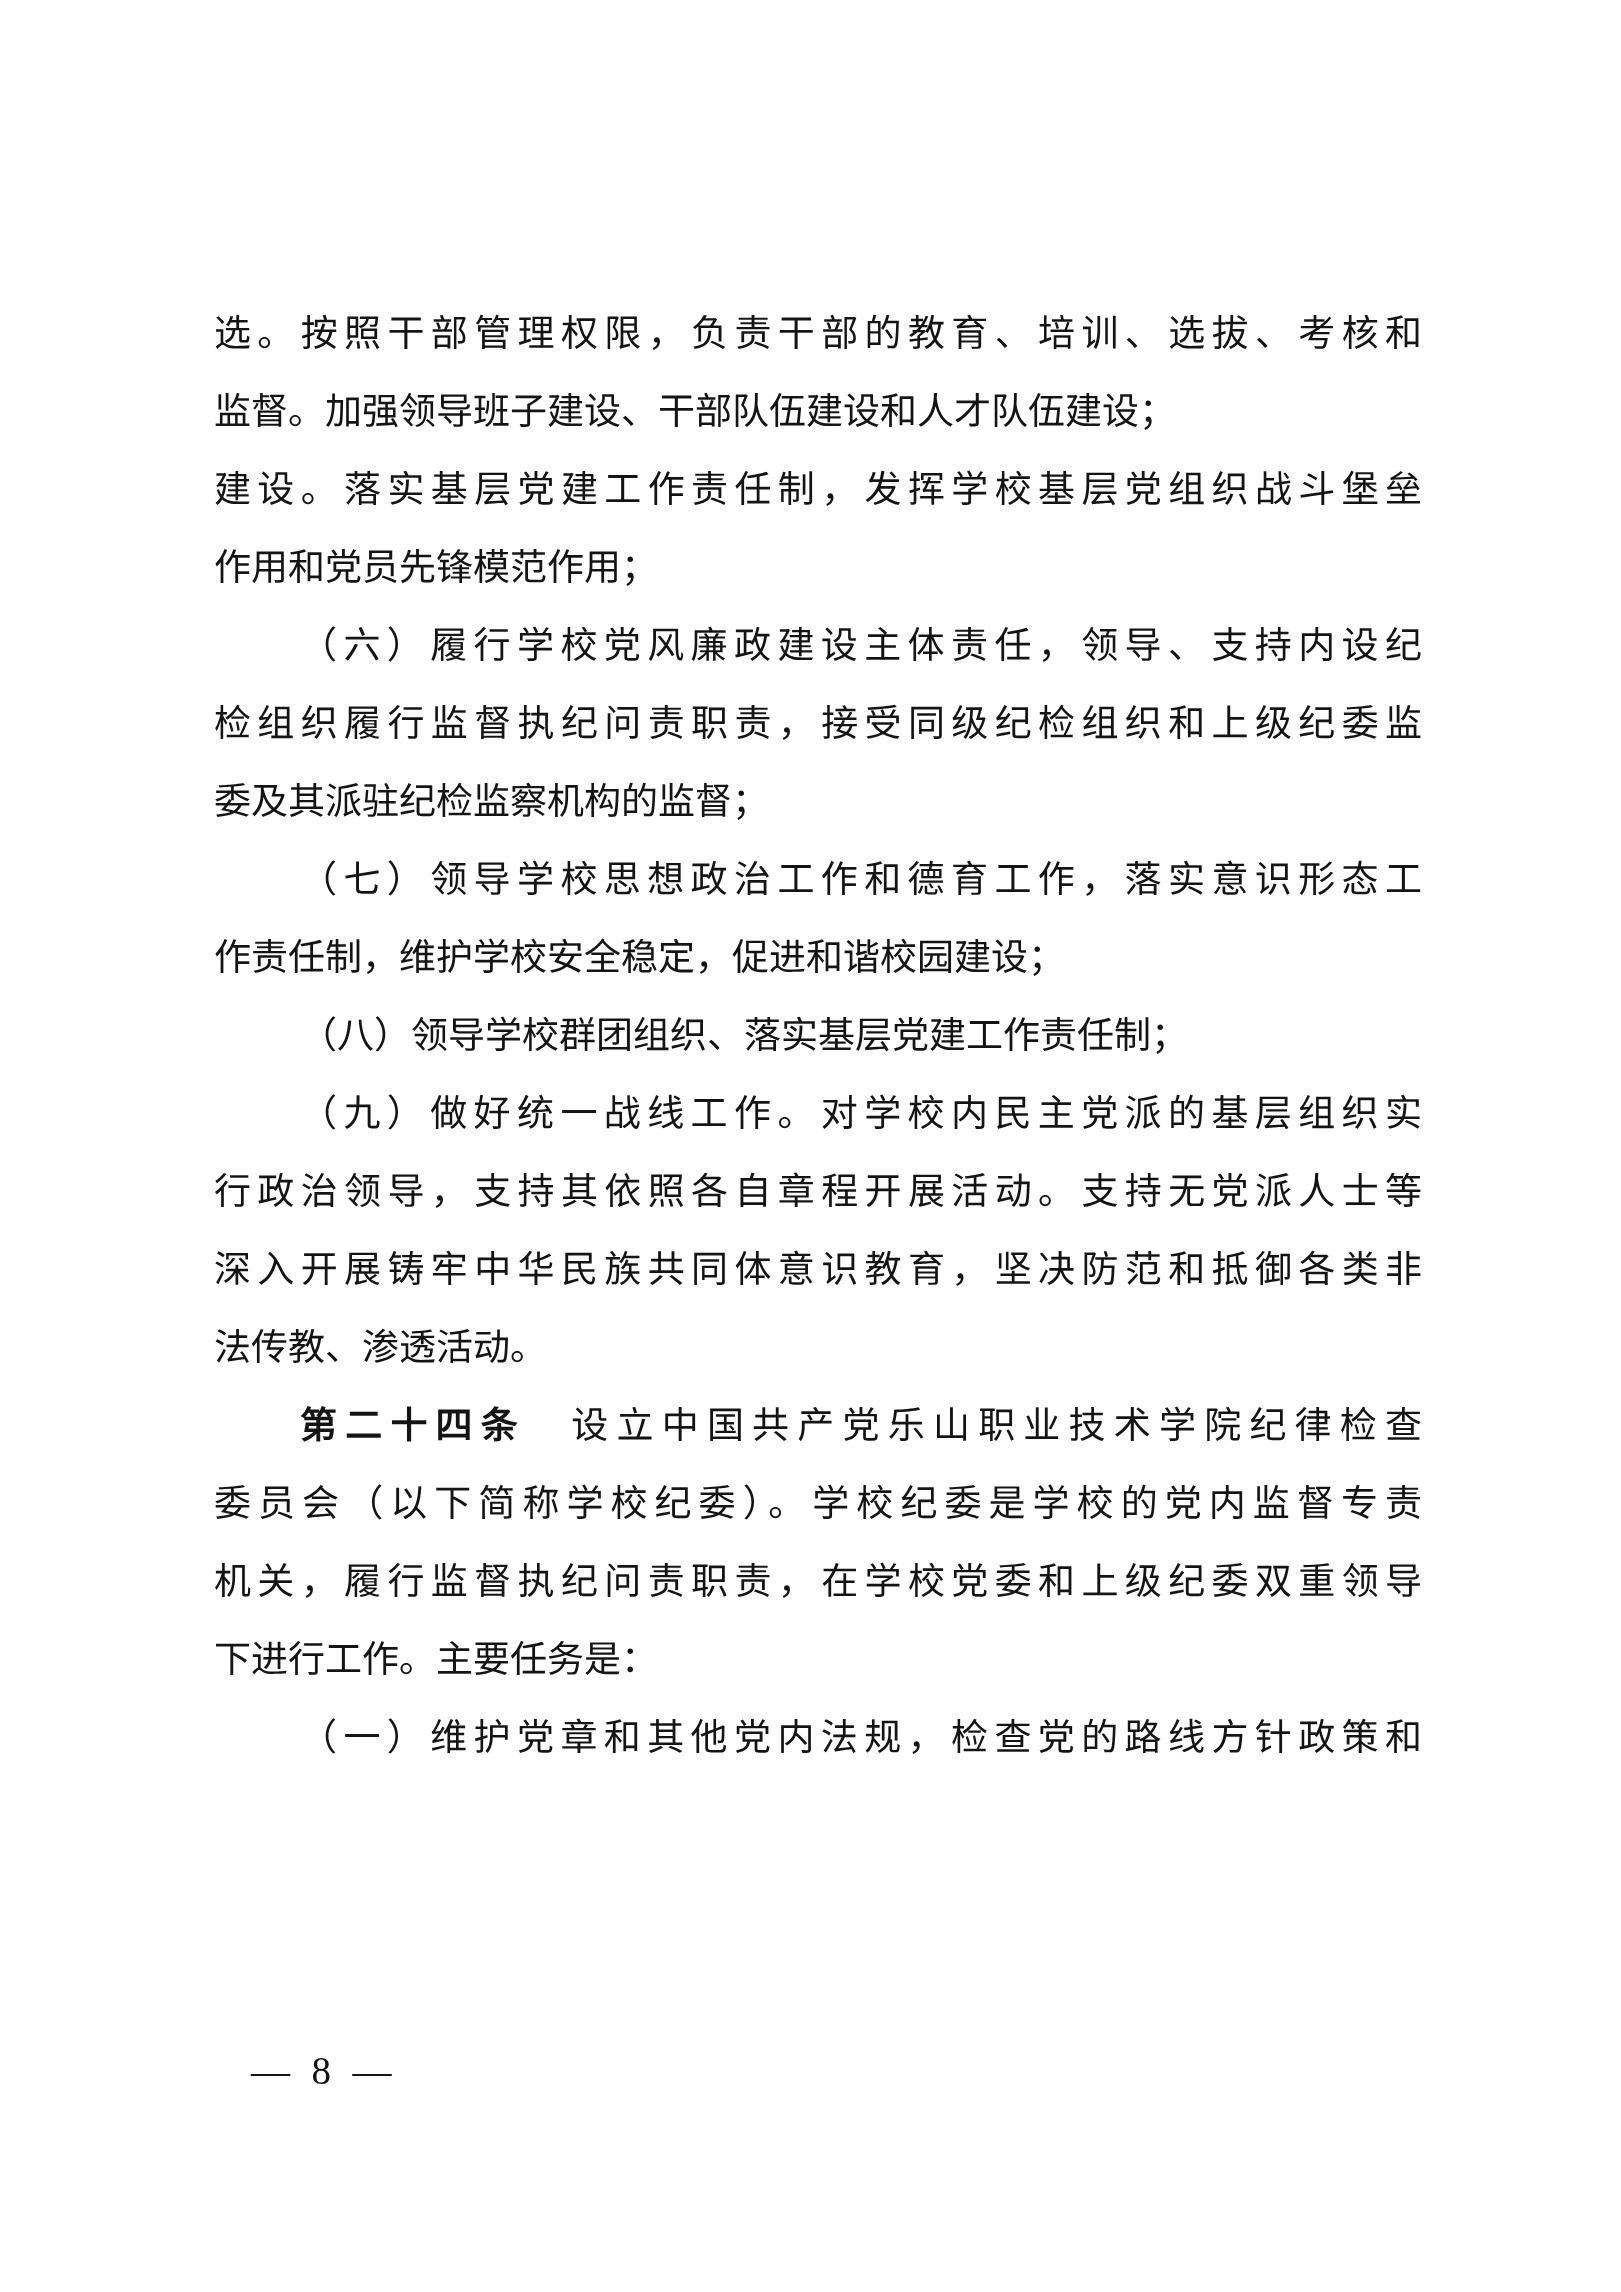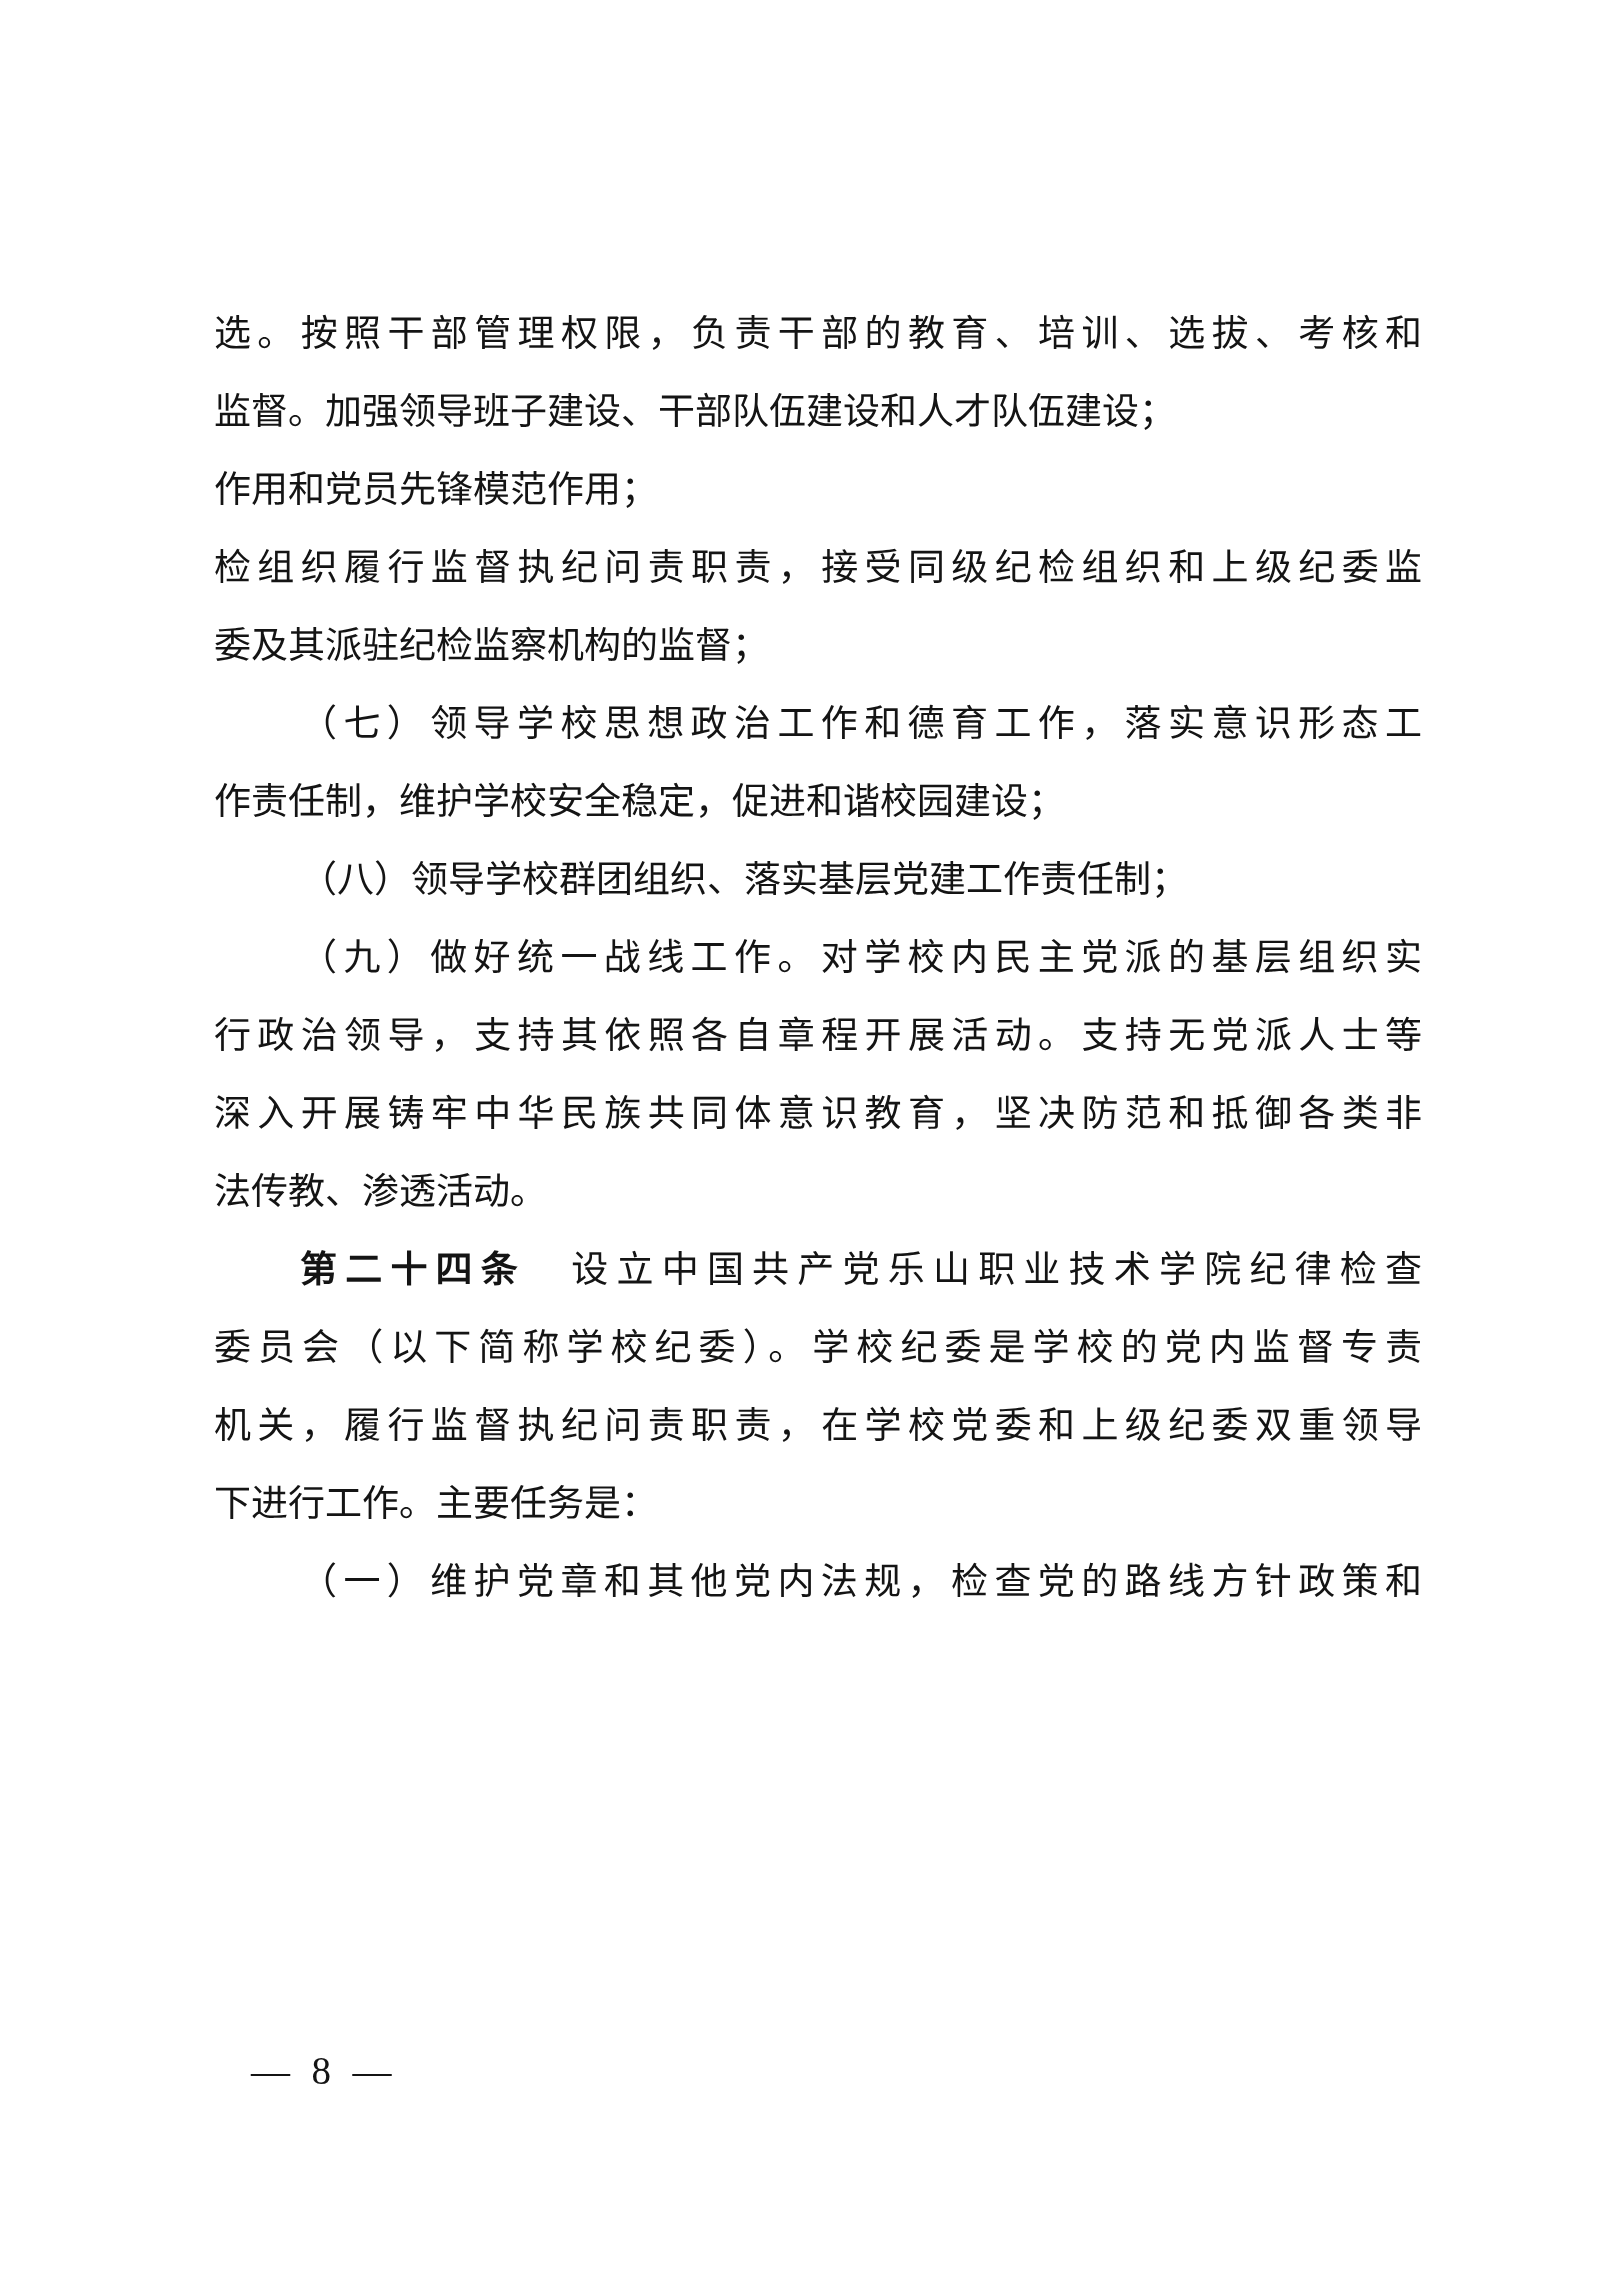--- a/index.html
+++ b/index.html
@@ -52,21 +52,23 @@
     color: #141414;
   }
 </style>
 </head>
 <body>
 
 <div class="page" style="background: rgb(255, 255, 255); color: rgb(20, 20, 20);">
   <main class="text-block">
       <div class="line fill">选。按照干部管理权限，负责干部的教育、培训、选拔、考核和</div>
       <div class="line">监督。加强领导班子建设、干部队伍建设和人才队伍建设；</div>
+      <div class="line fill">建设。落实基层党建工作责任制，发挥学校基层党组织战斗堡垒</div>
       <div class="line">作用和党员先锋模范作用；</div>
+      <div class="line indent fill">（六）履行学校党风廉政建设主体责任，领导、支持内设纪</div>
       <div class="line fill">检组织履行监督执纪问责职责，接受同级纪检组织和上级纪委监</div>
       <div class="line">委及其派驻纪检监察机构的监督；</div>
       <div class="line indent fill">（七）领导学校思想政治工作和德育工作，落实意识形态工</div>
       <div class="line">作责任制，维护学校安全稳定，促进和谐校园建设；</div>
       <div class="line indent">（八）领导学校群团组织、落实基层党建工作责任制；</div>
       <div class="line indent fill">（九）做好统一战线工作。对学校内民主党派的基层组织实</div>
       <div class="line fill">行政治领导，支持其依照各自章程开展活动。支持无党派人士等</div>
       <div class="line fill">深入开展铸牢中华民族共同体意识教育，坚决防范和抵御各类非</div>
       <div class="line">法传教、渗透活动。</div>
       <div class="line indent fill"><span class="bold">第二十四条</span><span>　设立中国共产党乐山职业技术学院纪律检查</span></div>

